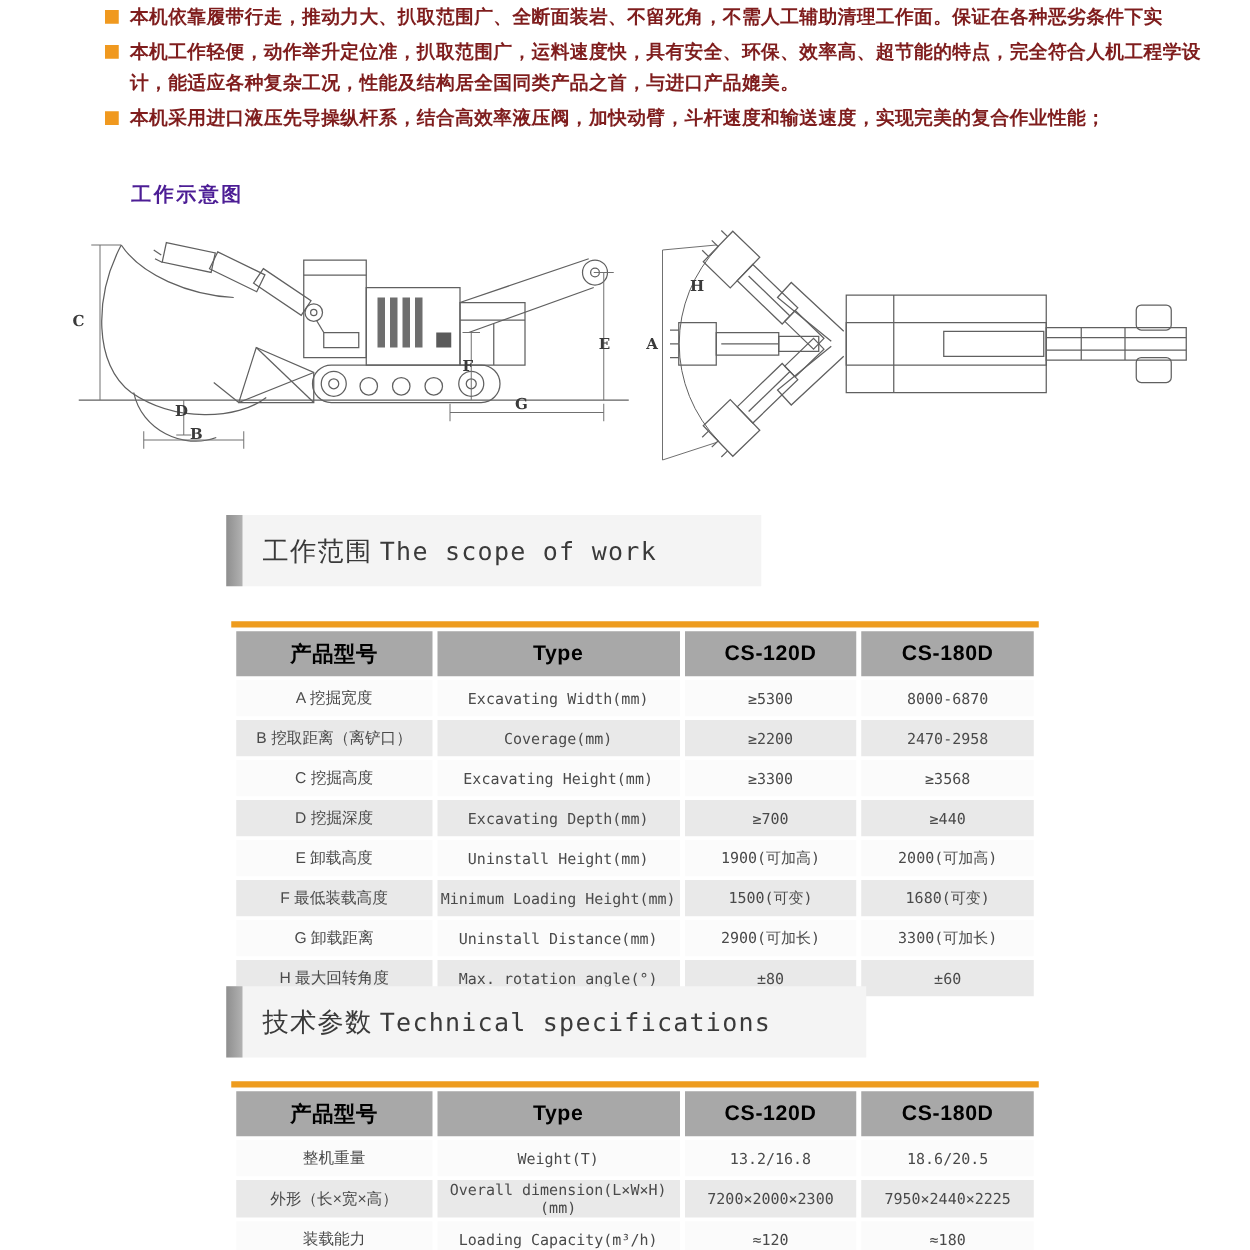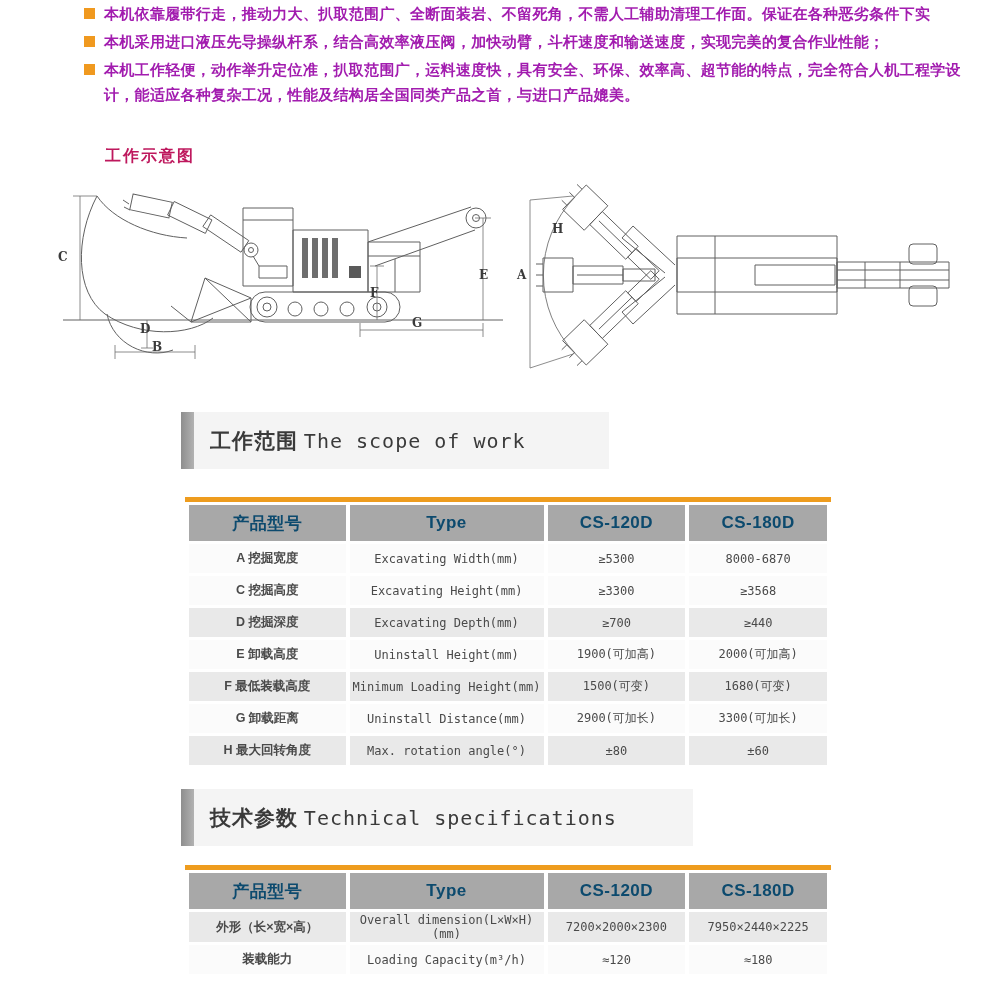--- a/index.html
+++ b/index.html
@@ -4,73 +4,73 @@
 <style>
   html,body{margin:0;padding:0;}
   body{
     width:1000px;height:1000px;position:relative;overflow:hidden;
     background:#ffffff;color:#3d3d3d;
     font-family:"Liberation Sans","DejaVu Sans",sans-serif;
   }
   
   .bullets{position:absolute;left:84px;top:1px;width:845px;}
   .bullet{position:relative;padding-left:20px;margin-bottom:3px;
-          font-size:15px;line-height:25px;font-weight:600;color:#a21caf;letter-spacing:.3px;}
+          font-size:15px;line-height:25px;font-weight:600;color:#7f1d1d;letter-spacing:.3px;}
   .bullet .sq{position:absolute;left:0;top:7px;width:11px;height:11px;background:#F0991F;}
   .bullet-line{white-space:nowrap;}
   
   .diagram-title{position:absolute;left:105px;top:146px;font-size:16px;font-weight:bold;
-                 color:#be185d;letter-spacing:2px;}
+                 color:#4c1d95;letter-spacing:2px;}
   .sv{position:absolute;}
   #side-view{left:55px;top:180px;width:450px;height:200px;}
   #top-view{left:505px;top:170px;width:455px;height:210px;}
   svg *{vector-effect:non-scaling-stroke;}
   .dim-label{position:absolute;font-size:12px;font-weight:bold;color:#3a3a3a;
              font-family:"DejaVu Serif","Liberation Serif",serif;}
   
   .section-head{position:absolute;left:181px;height:57px;background:#f4f4f4;
                 display:flex;align-items:center;}
   .section-bar{width:13px;height:100%;background:linear-gradient(90deg,#8e8e8e,#b2b2b2);}
   .section-title{margin-left:16px;font-size:21px;color:#3a3a3a;white-space:nowrap;}
-  .section-title .zh{font-weight:700;letter-spacing:1px;}
+  .section-title .zh{font-weight:400;letter-spacing:1px;}
   .section-title .en{font-family:"DejaVu Sans Mono","Liberation Mono",monospace;
                      font-size:20px;letter-spacing:1px;}
   #scope-head{top:412px;width:428px;}
   #spec-head{top:789px;width:512px;text-align:center;}
   
   .tbl-wrap{position:absolute;left:185px;width:646px;}
   #scope-table-wrap{top:497px;}
   #spec-table-wrap{top:865px;}
   .orange-bar{height:5px;background:#EE9C1E;}
   table{width:100%;border-collapse:separate;border-spacing:4px 3px;table-layout:fixed;}
-  th{background:#A8A8A8;height:34px;font-size:17px;font-weight:bold;color:#0c4a6e;
+  th{background:#A8A8A8;height:34px;font-size:17px;font-weight:bold;color:#000000;
      letter-spacing:.5px;}
   th.mono{font-family:"Liberation Sans",sans-serif;}
   td{height:27px;text-align:center;font-size:12.5px;color:#4a4a4a;vertical-align:middle;}
   tr.w td{background:#FBFBFB;}
   tr.g td{background:#E9E9E9;}
   td.mono{font-family:"DejaVu Sans Mono","Liberation Mono",monospace;font-size:12px;}
-  td.zh{font-weight:700;}
+  td.zh{font-weight:400;}
 </style>
 </head>
 <body>
 
 <div class="bullets">
   <div class="bullet">
     <span class="sq"></span>
     <div class="bullet-line">本机依靠履带行走，推动力大、扒取范围广、全断面装岩、不留死角，不需人工辅助清理工作面。保证在各种恶劣条件下实</div>
   </div>
   <div class="bullet">
     <span class="sq"></span>
-    <div class="bullet-line">本机采用进口液压先导操纵杆系，结合高效率液压阀，加快动臂，斗杆速度和输送速度，实现完美的复合作业性能；</div>
+    <div class="bullet-line">本机工作轻便，动作举升定位准，扒取范围广，运料速度快，具有安全、环保、效率高、超节能的特点，完全符合人机工程学设</div>
+    <div class="bullet-line">计，能适应各种复杂工况，性能及结构居全国同类产品之首，与进口产品媲美。</div>
   </div>
   <div class="bullet">
     <span class="sq"></span>
-    <div class="bullet-line">本机工作轻便，动作举升定位准，扒取范围广，运料速度快，具有安全、环保、效率高、超节能的特点，完全符合人机工程学设</div>
-    <div class="bullet-line">计，能适应各种复杂工况，性能及结构居全国同类产品之首，与进口产品媲美。</div>
+    <div class="bullet-line">本机采用进口液压先导操纵杆系，结合高效率液压阀，加快动臂，斗杆速度和输送速度，实现完美的复合作业性能；</div>
   </div>
 </div>
 
 <div class="diagram-title">工作示意图</div>
 
 <svg id="side-view" class="sv" viewBox="0 0 450 200" xmlns="http://www.w3.org/2000/svg">
   <g stroke="#606060" stroke-width="1" fill="none">
 
     <line x1="8" y1="140" x2="448" y2="140"></line>
 
@@ -215,20 +215,26 @@
       <th class="mono">Type</th>
       <th class="mono">CS-120D</th>
       <th class="mono">CS-180D</th>
     </tr>
     <tr class="w">
       <td class="zh">A 挖掘宽度</td>
       <td class="mono">Excavating Width(mm)</td>
       <td class="mono">≥5300</td>
       <td class="mono">8000-6870</td>
     </tr>
+    <tr class="g">
+      <td class="zh">B 挖取距离（离铲口）</td>
+      <td class="mono">Coverage(mm)</td>
+      <td class="mono">≥2200</td>
+      <td class="mono">2470-2958</td>
+    </tr>
     <tr class="w">
       <td class="zh">C 挖掘高度</td>
       <td class="mono">Excavating Height(mm)</td>
       <td class="mono">≥3300</td>
       <td class="mono">≥3568</td>
     </tr>
     <tr class="g">
       <td class="zh">D 挖掘深度</td>
       <td class="mono">Excavating Depth(mm)</td>
       <td class="mono">≥700</td>
@@ -279,20 +285,26 @@
         <col style="width:22%">
         <col style="width:22%">
       </colgroup>
     <tbody>
         <tr>
       <th>产品型号</th>
       <th class="mono">Type</th>
       <th class="mono">CS-120D</th>
       <th class="mono">CS-180D</th>
     </tr>
+    <tr class="w">
+      <td class="zh">整机重量</td>
+      <td class="mono">Weight(T)</td>
+      <td class="mono">13.2/16.8</td>
+      <td class="mono">18.6/20.5</td>
+    </tr>
     <tr class="g">
       <td class="zh">外形（长×宽×高）</td>
       <td class="mono">Overall dimension(L×W×H)(mm)</td>
       <td class="mono">7200×2000×2300</td>
       <td class="mono">7950×2440×2225</td>
     </tr>
     <tr class="w">
       <td class="zh">装载能力</td>
       <td class="mono">Loading Capacity(m³/h)</td>
       <td class="mono">≈120</td>

